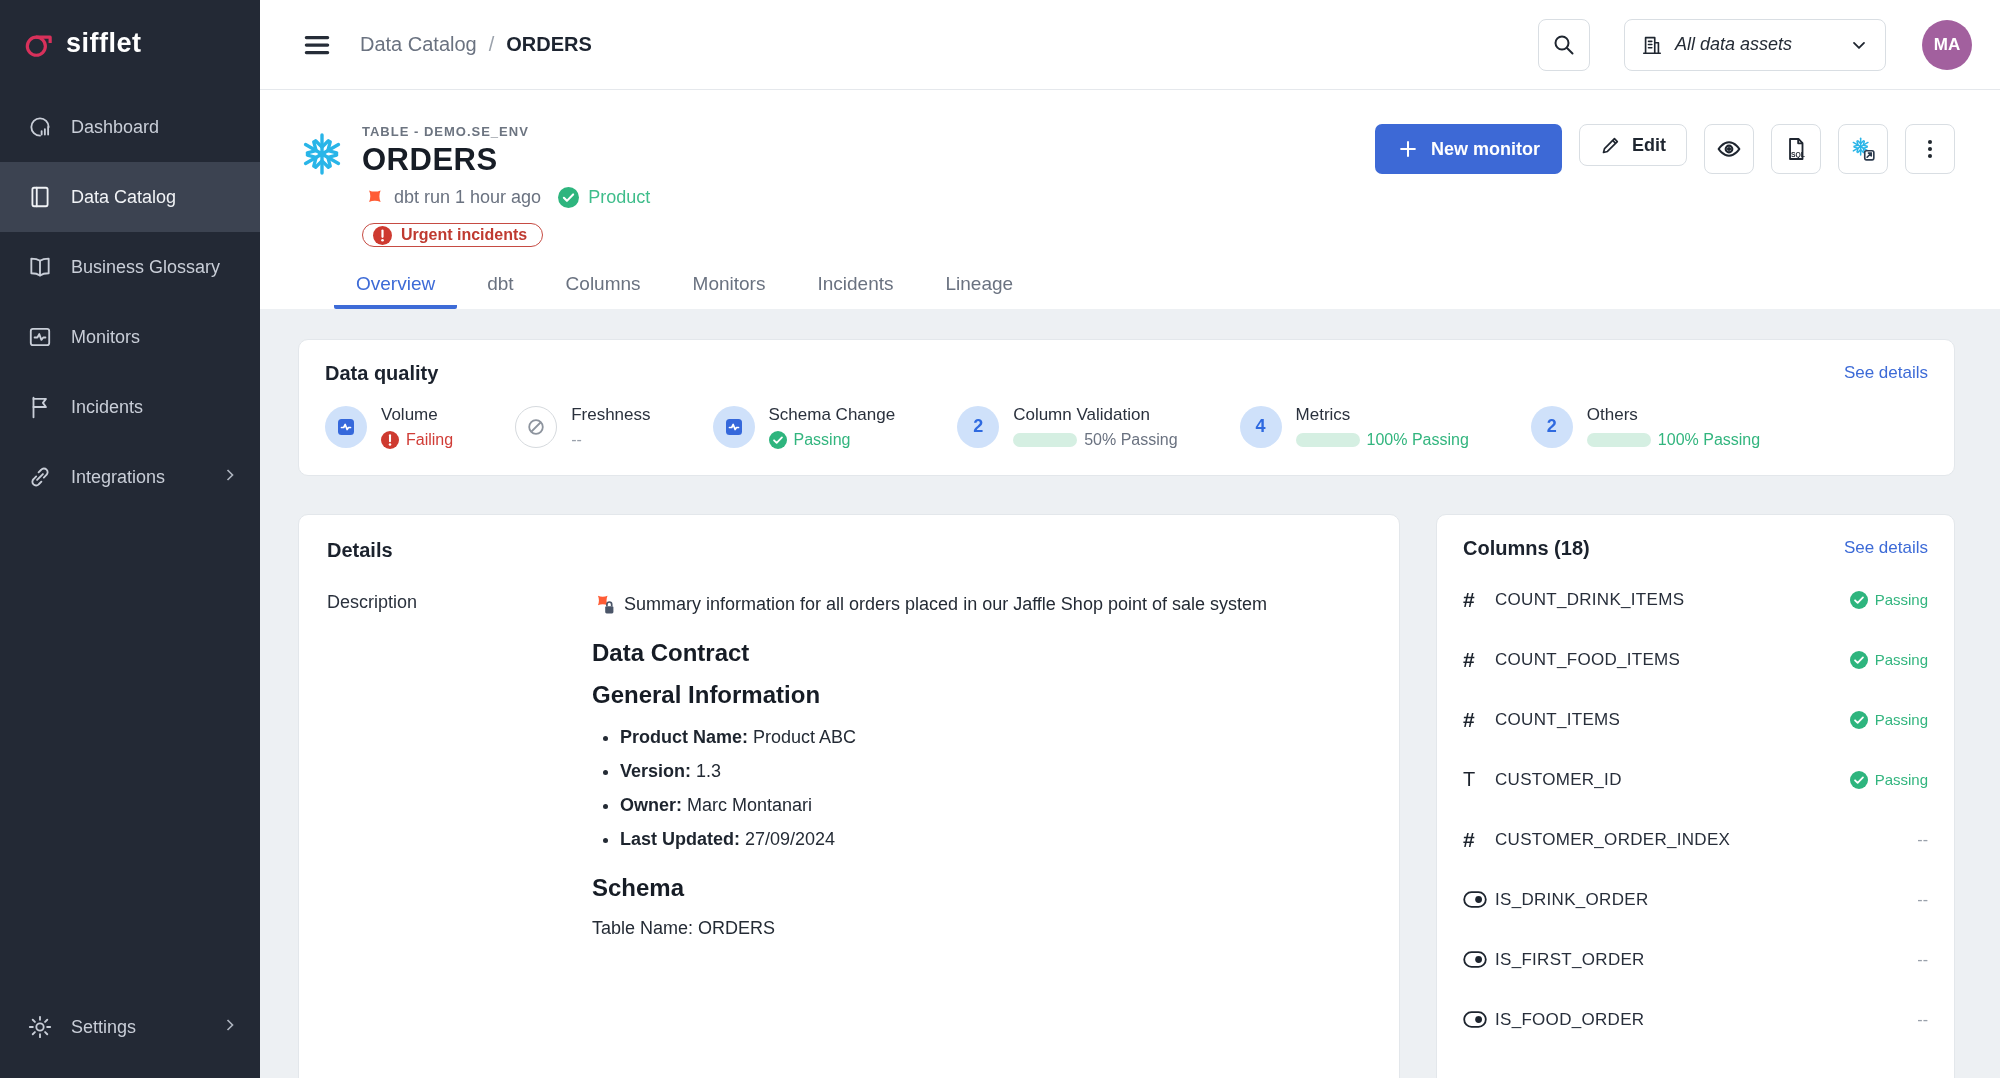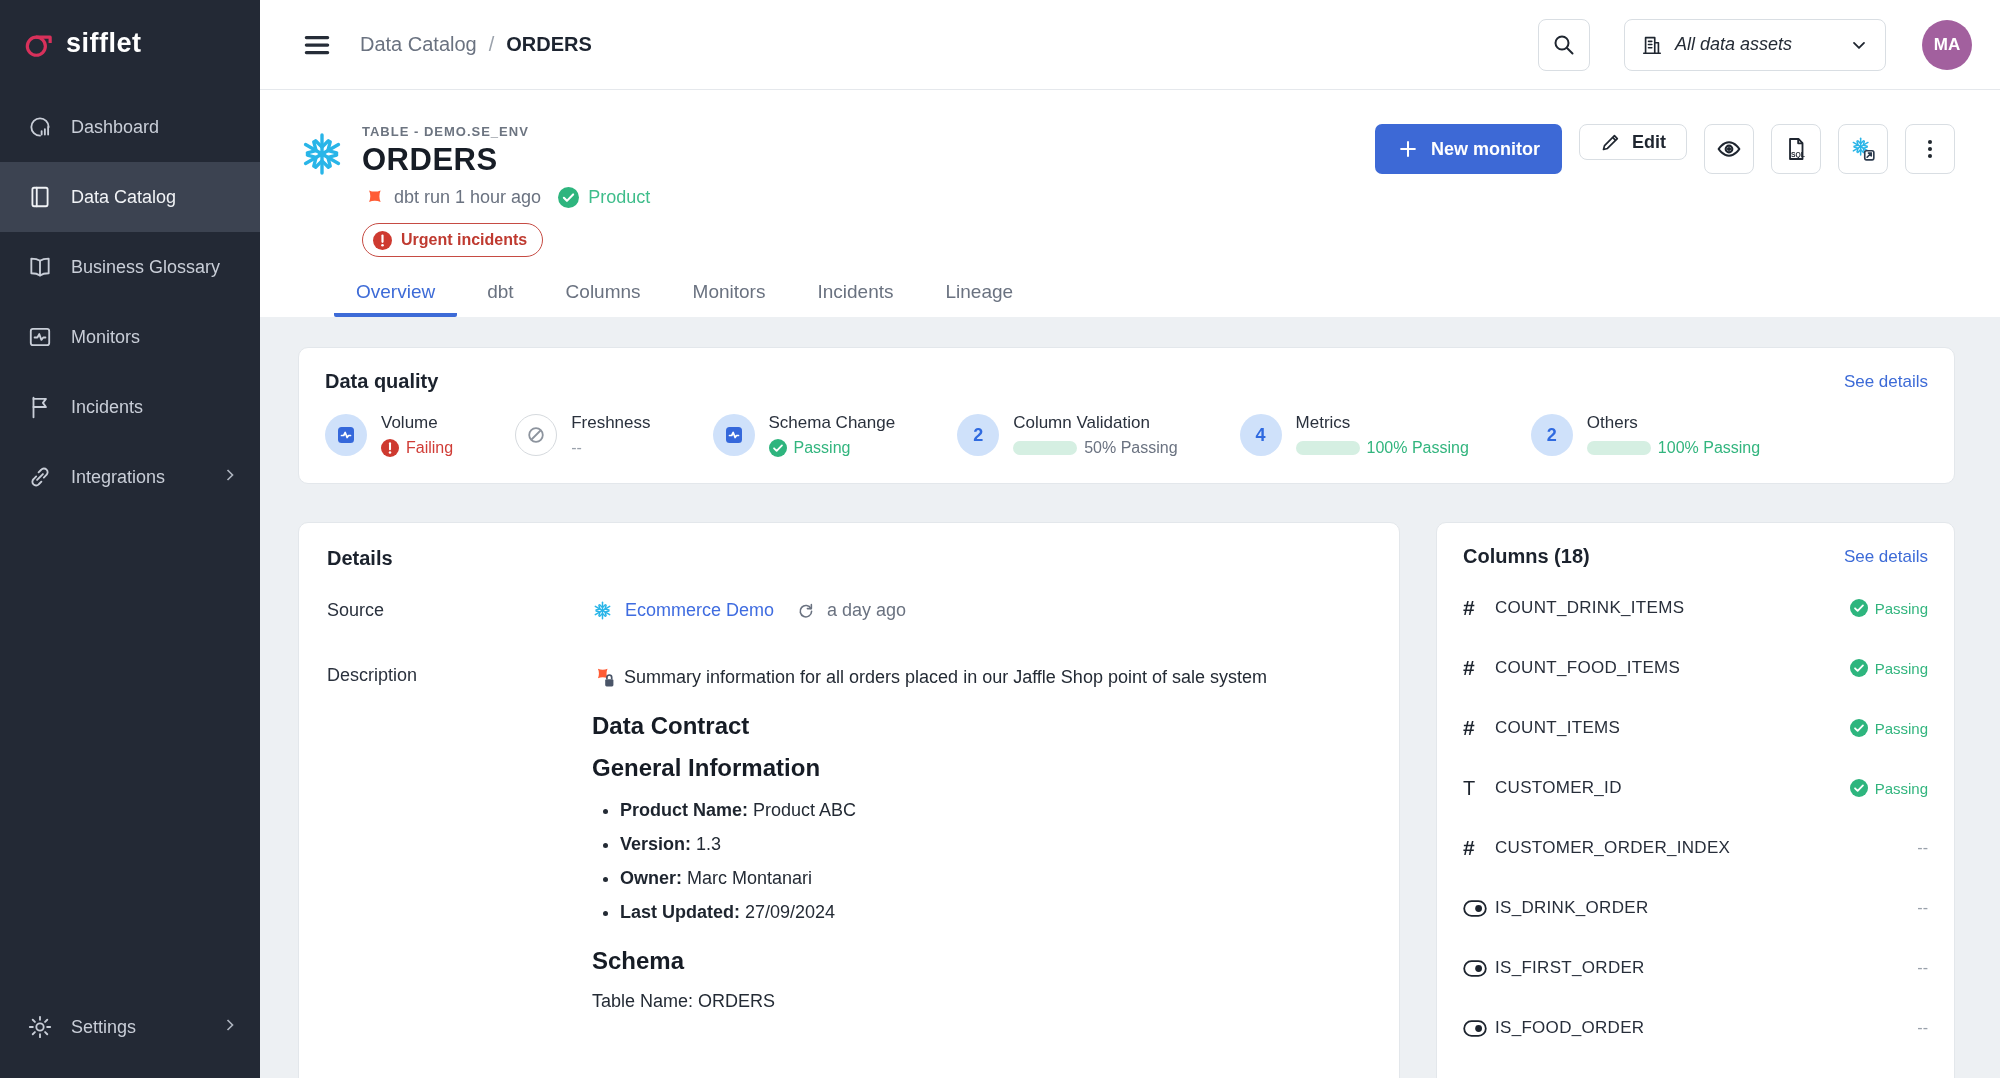--- a/index.html
+++ b/index.html
@@ -40,25 +40,25 @@
 
   
   .asset-header { background:#fff; padding:34px 45px 0 38px; flex-shrink:0; }
   .asset-row { display:flex; align-items:flex-start; }
   .asset-logo { width:48px; height:48px; margin-top:6px; flex-shrink:0; }
   .asset-text { margin-left:16px; }
   .asset-type { font-size:13px; font-weight:700; letter-spacing:1px; color:#6c7480; }
   .asset-title { font-size:31px; font-weight:700; color:#171d26; margin:3px 0 8px; letter-spacing:.5px; }
   .asset-status { display:flex; align-items:center; gap:9px; font-size:18px; color:#6a7280; }
   .asset-status .succ { color:#3fbd8b; }
-  .urgent-pill { margin-top:14px; display:inline-flex; align-items:center; gap:9px; height:34px; padding:0 15px 0 10px; border:1.5px solid #c64b43; border-radius:17px; color:#bf3a30; font-size:16px; font-weight:600; cursor:pointer; background:#fff; }
+  .urgent-pill { margin-top:14px; display:inline-flex; align-items:center; gap:9px; height:24px; padding:0 15px 0 10px; border:1.5px solid #c64b43; border-radius:17px; color:#bf3a30; font-size:16px; font-weight:600; cursor:pointer; background:#fff; }
   .actions { margin-left:auto; display:flex; gap:17px; }
   .btn-primary { height:50px; padding:0 22px; border:none; border-radius:7px; background:#3d69d6; color:#fff; font-size:18px; font-weight:600; display:flex; align-items:center; gap:12px; cursor:pointer; font-family:inherit; }
   .btn-primary svg { width:22px; height:22px; stroke:#fff; stroke-width:2.2; stroke-linecap:round; }
-  .btn-outline { height:36px; padding:0 20px; border:1px solid #d9dee3; border-radius:8px; background:#fff; font-size:18px; font-weight:600; color:#1f2630; display:flex; align-items:center; gap:11px; cursor:pointer; font-family:inherit; }
+  .btn-outline { height:42px; padding:0 20px; border:1px solid #d9dee3; border-radius:8px; background:#fff; font-size:18px; font-weight:600; color:#1f2630; display:flex; align-items:center; gap:11px; cursor:pointer; font-family:inherit; }
   .btn-icon { width:50px; height:50px; border:1px solid #d9dee3; border-radius:8px; background:#fff; display:flex; align-items:center; justify-content:center; cursor:pointer; }
   .btn-icon svg { width:26px; height:26px; }
 
   
   .tabs { display:flex; gap:8px; padding-left:36px; margin-top:24px; }
   .tab { padding:0 22px 10px; font-size:19px; color:#6a7280; cursor:pointer; border-bottom:4px solid transparent; border-radius:2px; }
   .tab.active { color:#3d6bd7; border-bottom-color:#3d6bd7; }
 
   
   .content { flex:1; background:#edf0f3; padding:30px 45px 0 38px; overflow:hidden; }
@@ -483,34 +483,20 @@
       </div>
     </span>
   </div>
           </div>
       </section>
 
       <div class="bottom-row">
 
         <section class="card details-card">
           <h2 class="card-title details-title">Details</h2>
-          <div class="detail-row">
-            <div class="detail-label">Source</div>
-            <div class="detail-value">
-              <svg width="21" height="21" viewBox="0 0 24 24">
-                  <use href="#sym-flake"></use>
-                </svg>
-              <span class="link">Ecommerce Demo</span>
-              <svg width="19" height="19" viewBox="0 0 24 24" fill="none" stroke="#6a7280" stroke-width="2" stroke-linecap="round" style="margin-left:10px">
-                  <path d="M18.9 9.6A7.2 7.2 0 1 0 19.7 13"></path>
-                  <path d="M19.4 4.6v5h-5" stroke-linejoin="round"></path>
-                </svg>
-              <span class="muted">a day ago</span>
-            </div>
-          </div>
           <div class="detail-row" style="margin-bottom:0">
             <div class="detail-label">Description</div>
             <div class="desc-block">
               <div class="desc-line">
                 <svg width="24" height="24" viewBox="0 0 24 24" style="flex-shrink:0">
                   <g transform="scale(0.8)">
                       <use href="#sym-dbt"></use>
                     </g>
                   <rect x="13.2" y="14.2" width="8.2" height="7.2" rx="1.4" fill="#4a5568"></rect>
                   <path d="M14.9 14.2v-1.8a2.4 2.4 0 0 1 4.8 0v1.8" stroke="#4a5568" stroke-width="1.7" fill="none"></path>

